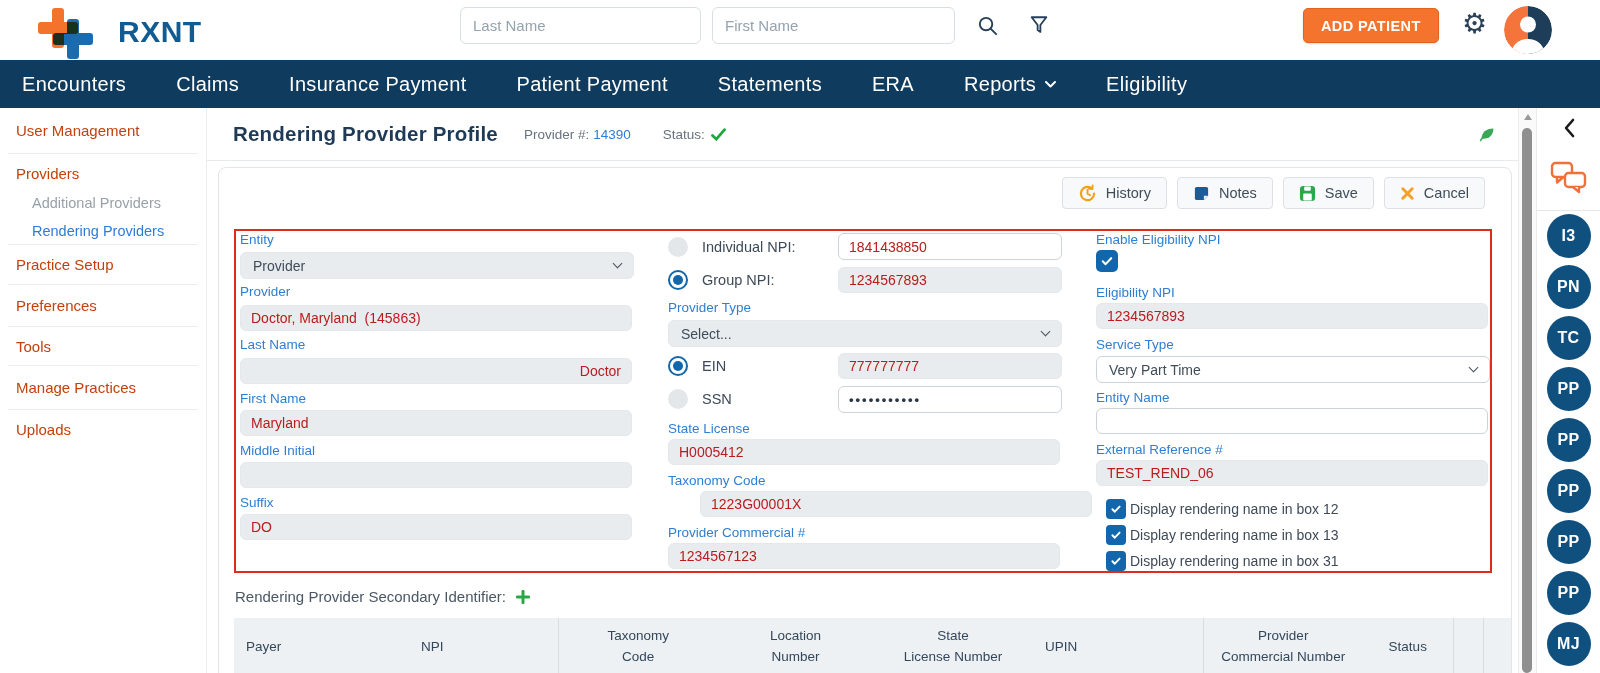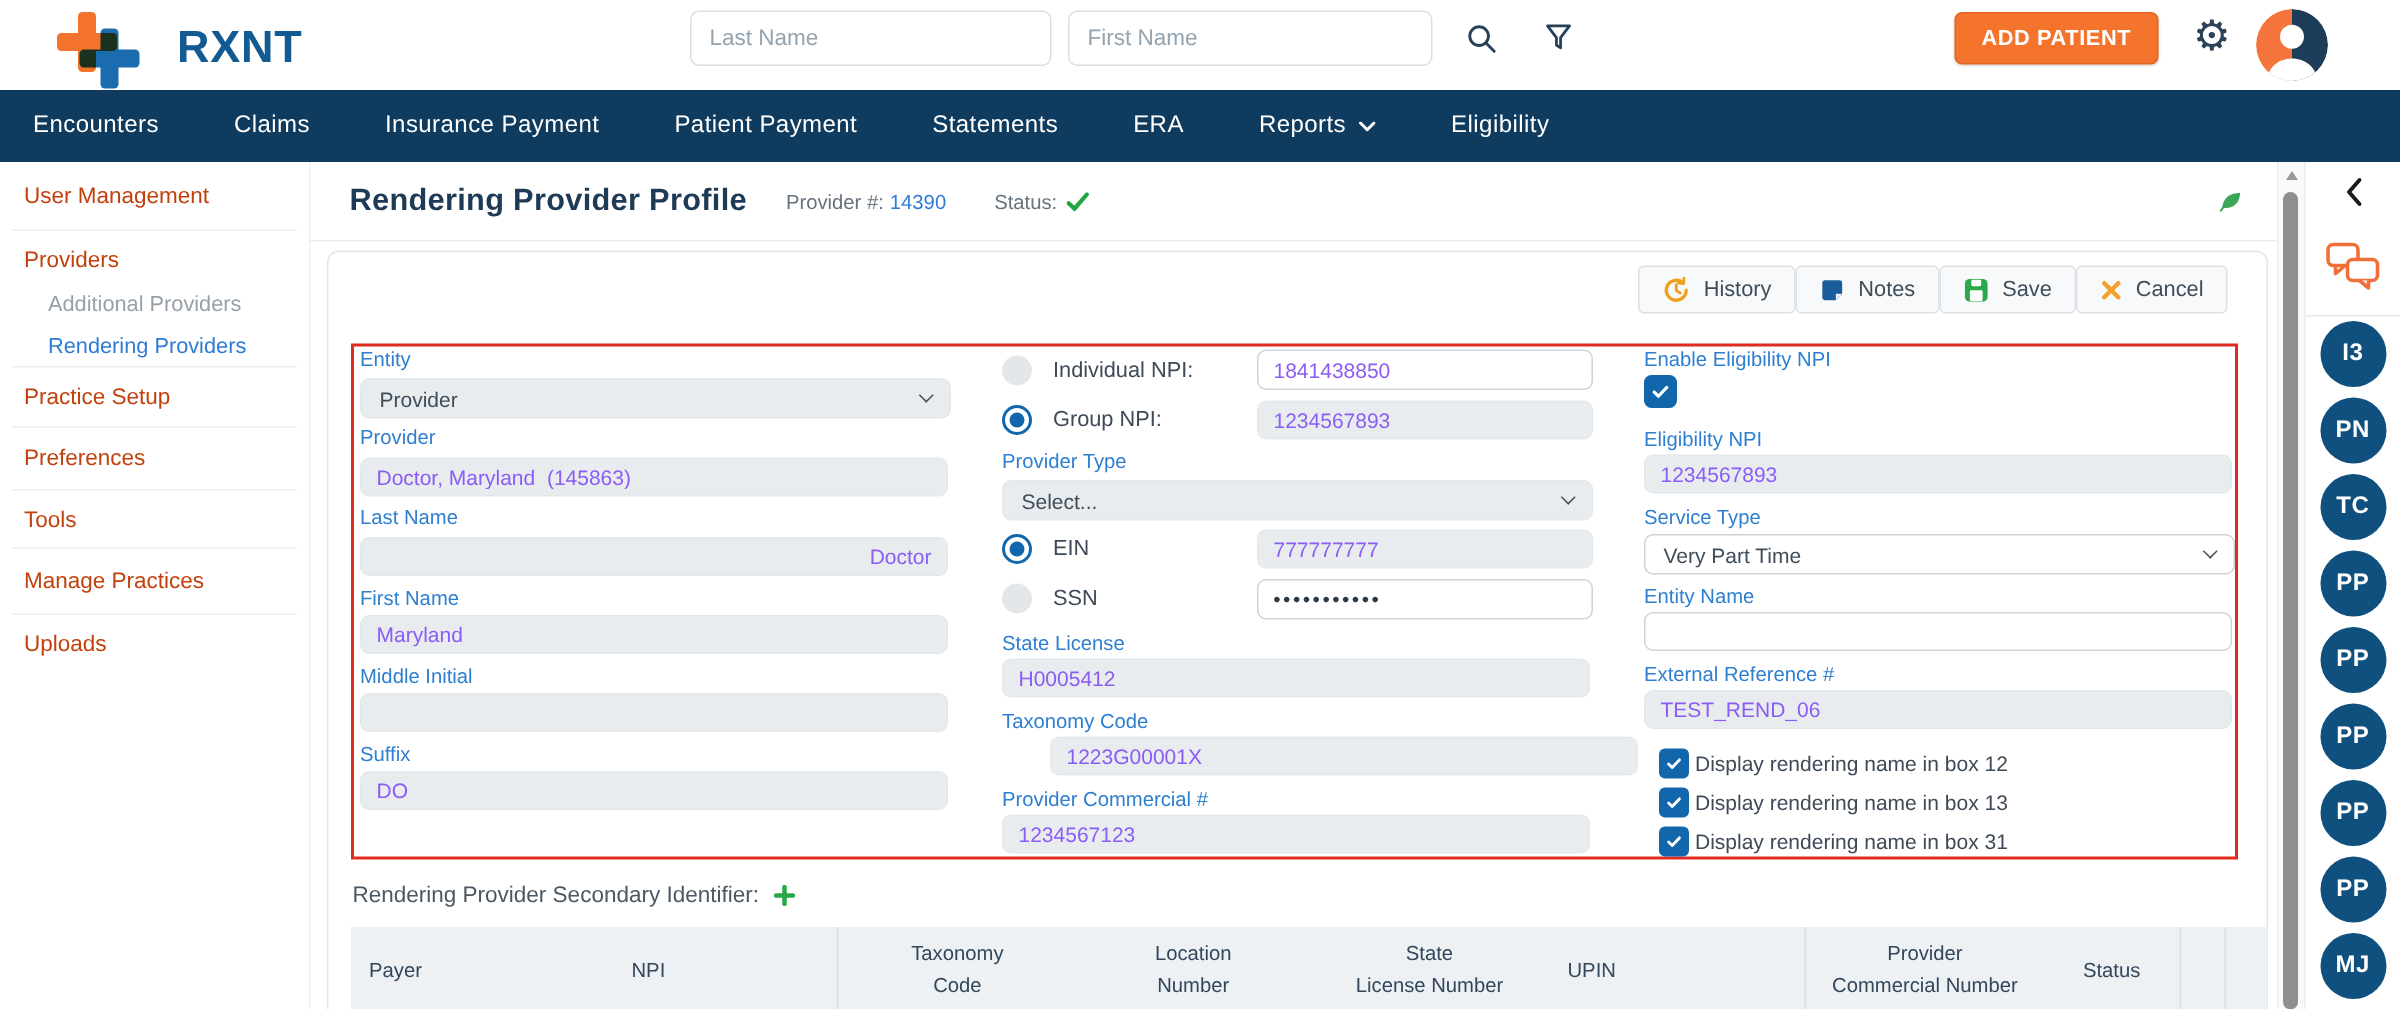--- a/index.html
+++ b/index.html
@@ -28,52 +28,52 @@
   .hicon.filter{left:1028px;top:14px}
   .add-patient{position:absolute;left:1303px;top:8px;height:35px;padding:0 17px;background:#f4742e;
                border:1px solid #e2631f;border-radius:5px;color:#fff;font-weight:bold;font-size:14.5px;
                letter-spacing:.4px;cursor:pointer;box-shadow:0 1px 2px rgba(0,0,0,.15)}
   .gear{position:absolute;left:1462px;top:10px;font-size:28px;line-height:1;color:#2c4257;background:none;border:none;cursor:pointer}
   .avatar{position:absolute;left:1504px;top:6px;width:48px;height:48px;border-radius:50%;overflow:hidden;cursor:pointer}
 
   
   .mainnav{position:absolute;left:0;top:60px;width:1600px;height:48px;background:#0e3b5e;
            display:flex;align-items:center;gap:50px;padding-left:22px}
-  .nav-item{color:#fff;font-size:16px;font-weight:500;letter-spacing:.3px;cursor:pointer;white-space:nowrap;display:flex;align-items:center;gap:9px}
+  .nav-item{color:#fff;font-size:20px;font-weight:500;letter-spacing:.3px;cursor:pointer;white-space:nowrap;display:flex;align-items:center;gap:9px}
 
   
   .sidebar{position:absolute;left:0;top:108px;width:207px;height:565px;background:#fff;border-right:1px solid #eceef0}
   .side-item{display:flex;align-items:center;padding-left:16px;font-size:15px;color:#c2410c;cursor:pointer}
   .side-sub{display:flex;align-items:center;padding-left:32px;font-size:14.5px;color:#98a1a9;cursor:pointer}
   .side-sub.active{color:#2e7cd6}
   .side-sep{height:1px;background:#ecedee;margin:0 8px}
 
   
   .main{position:absolute;left:207px;top:108px;width:1311px;height:565px;background:#fff;overflow:hidden}
   .titlerow{position:relative;height:53px;border-bottom:1px solid #e7e9eb;display:flex;align-items:center;padding-left:26px}
   .page-title{font-size:20.5px;color:#1e3a56;font-weight:bold;letter-spacing:.2px}
   .pnum{margin-left:26px;font-size:13.5px;color:#67737e}
   .pnum .val{color:#2e7cd6;margin-left:4px}
   .status{margin-left:32px;font-size:13.5px;color:#67737e;display:flex;align-items:center;gap:6px}
   .leaf{position:absolute;right:22px;top:18px;cursor:pointer}
 
   .card{position:absolute;left:11px;top:59px;width:1294px;height:640px;border:1px solid #e3e6e8;border-radius:8px;background:#fff}
-  .toolbar{position:absolute;top:9px;right:26px;display:flex;gap:0}
+  .toolbar{position:absolute;top:9px;right:26px;display:flex;gap:10px}
   .tbtn{display:flex;align-items:center;gap:9px;height:32px;padding:0 15px;background:#f8f9fa;
         border:1px solid #dde1e5;border-radius:4px;font-size:14.5px;color:#3f4d5a;cursor:pointer;
         font-family:"Liberation Sans",sans-serif}
 
   
   .formbox{position:absolute;left:15px;top:61px;width:1258px;height:344px;border:2px solid #e02b20}
   .col{position:absolute;top:0;bottom:0}
   .c1{left:2px;width:398px}
   .c2{left:430px;width:398px}
   .c3{left:858px;width:398px}
   .flabel{position:absolute;left:2px;font-size:13.5px;color:#2f7fd1;white-space:nowrap}
-  .fin{position:absolute;left:2px;width:392px;height:26px;border-radius:6px;font-size:14px;color:#8b5cf6;
+  .fin{position:absolute;left:2px;width:392px;height:26px;border-radius:6px;font-size:14px;color:#b91c1c;
        padding:0 10px;outline:none;font-family:"Liberation Sans",sans-serif}
   .gray{background:#e9ecef;border:1px solid #e5e8eb}
   .white{background:#fff;border:1px solid #ccd3d9}
   .fselect{position:absolute;left:2px;width:394px;height:27px;border-radius:6px;font-size:14px;color:#3f4d5a;
            display:flex;align-items:center;justify-content:space-between;padding:0 12px;cursor:pointer}
   .chev{width:7px;height:7px;border-right:1.8px solid #45515c;border-bottom:1.8px solid #45515c;
         transform:rotate(45deg);margin-top:-4px;flex:0 0 auto}
   .rrow{position:absolute;left:2px;display:flex;align-items:center;gap:14px}
   .rlabel{font-size:14.5px;color:#3e4a57;white-space:nowrap}
   .radio{width:20px;height:20px;border-radius:50%;cursor:pointer;position:relative;flex:0 0 auto}

